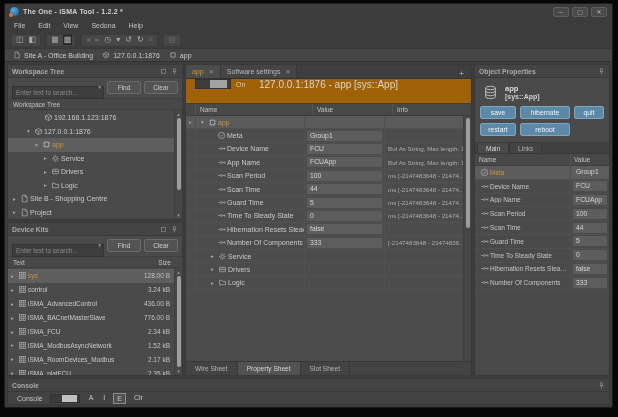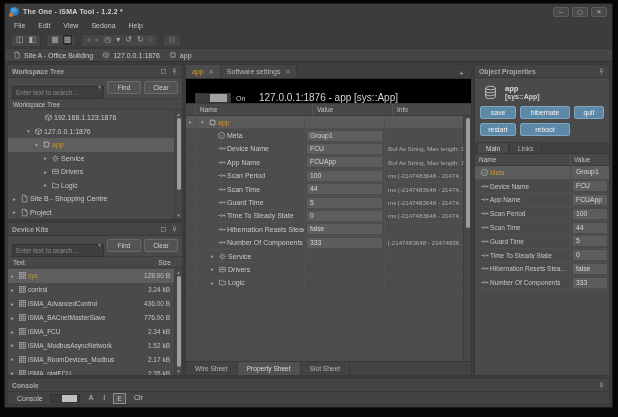--- a/index.html
+++ b/index.html
@@ -83,22 +83,22 @@
   .kit-row.selected .t-label{ color:#c99636;}
   
   .center-col{ flex:1; display:flex; flex-direction:column; min-width:0; border:1px solid #393939; background:#4c4c4c;}
   .tabbar{ height:14px; background:#3e3e3e; display:flex; align-items:flex-end; border-bottom:1px solid #333; flex:none;}
   .tab{ height:13px; display:flex; align-items:center; gap:5px; padding:0 6px; font-size:7px;
     background:#454545; color:#b8b8b8; border-right:1px solid #383838;}
   .tab.active{ background:#4c4c4c;}
   .tab.active .tab-label{ color:#c99636;}
   .tab-close{ font-size:6px; color:#999;}
   .tab-plus{ margin-left:auto; color:#c2c2c2; font-size:8px; padding:0 7px;}
-  .sheet-header{ height:25px; background:#000000; border-bottom:1px solid #3c3c3c; position:relative;
-    display:flex; align-items:flex-end; flex:none;}
+  .sheet-header{ height:25px; background:#a16207; border-bottom:1px solid #3c3c3c; position:relative;
+    display:flex; align-items:flex-start; flex:none;}
   .toggle{ position:absolute; left:9px; display:flex; align-items:center; gap:5px;}
   .toggle-track{ width:36px; height:10px; background:#3d3d3d; border:1px solid #333; position:relative;}
   .toggle-thumb{ position:absolute; left:14px; top:0; width:17px; height:8px; background:#a2a2a2;}
   .toggle-label{ font-size:7px; color:#cacaca;}
   .sheet-title{ flex:1; text-align:center; font-size:10px; color:#d4d4d4;}
   .grid-colhdr{ height:12px; display:flex; background:#484848; border-bottom:1px solid #3c3c3c;
     font-size:6.5px; color:#c2c2c2; align-items:stretch; flex:none;}
   .gh{ display:flex; align-items:center; padding:0 4px; border-right:1px solid #555;}
   .gh-gutter{ width:10px; flex:none; border-right:1px solid #555;}
   .gh-name{ flex:1;}

